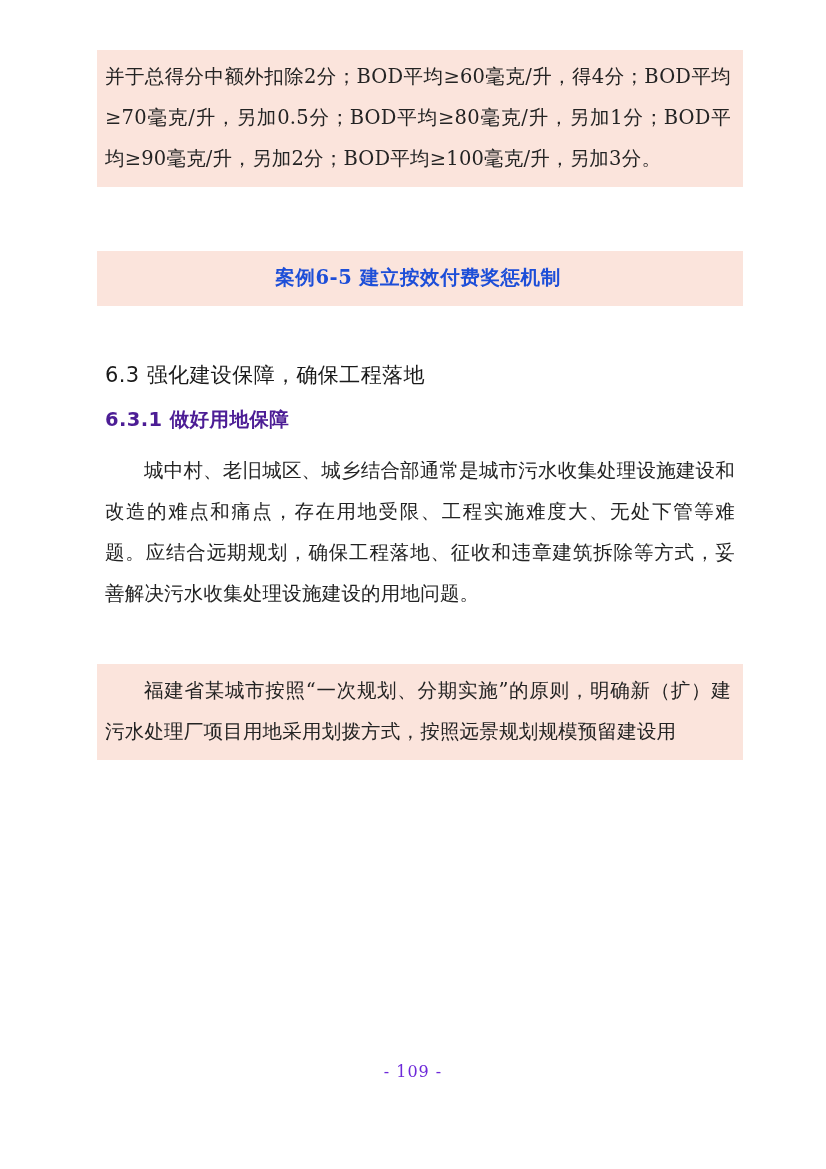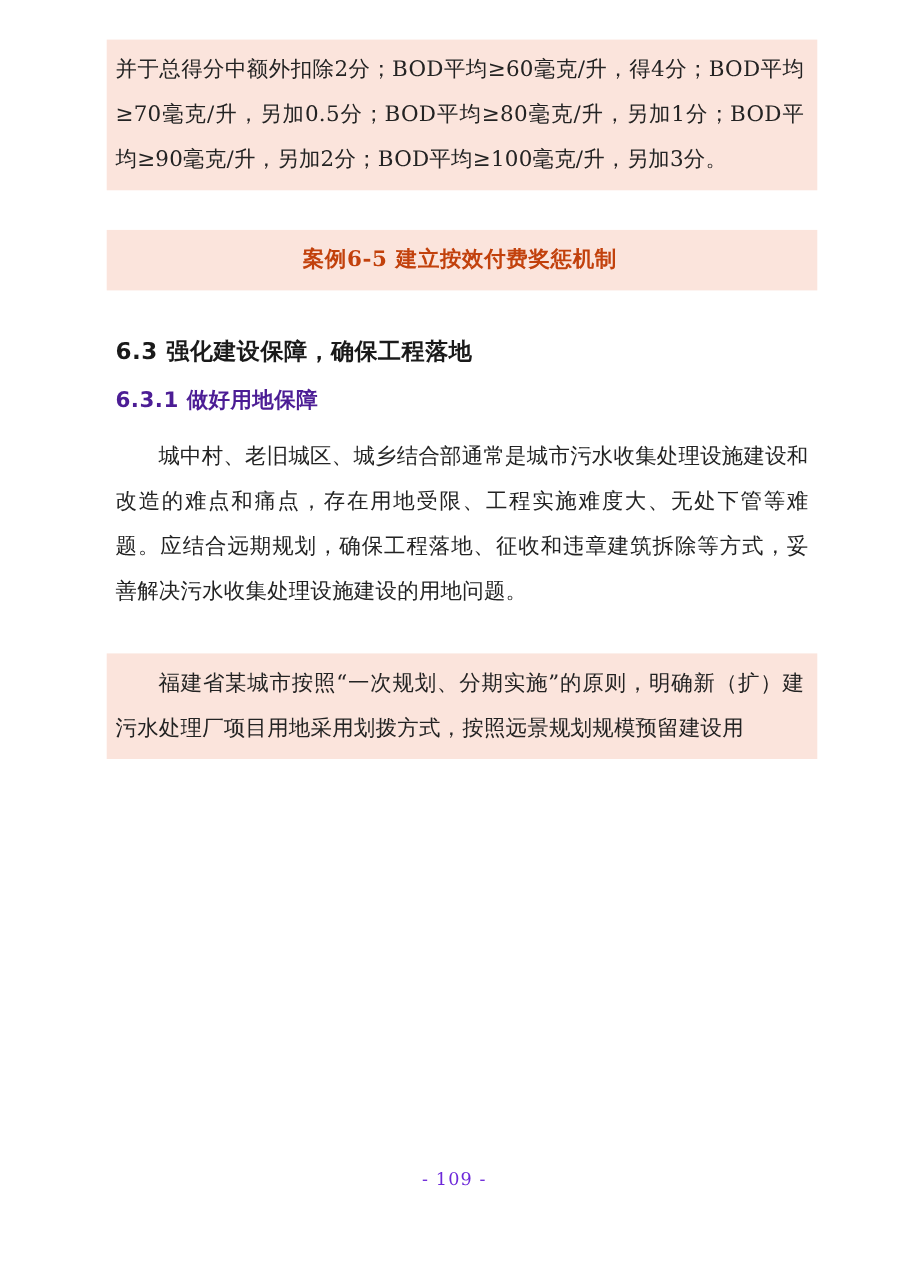--- a/index.html
+++ b/index.html
@@ -30,21 +30,21 @@
     left: 105px;
     top: 0;
     width: 630px;
   }
 
   
   .hl-box {
     background: #fbe4dc;
     padding: 6px 12px 8px 8px;
     box-sizing: border-box;
-    margin: 0 -8px;
+    margin: 14px -8px;
   }
 
   .hl-box p,
   .hl-box h3 {
     margin: 0;
   }
 
   
   .para {
     font-family: "DejaVu Serif", "Liberation Serif", serif;
@@ -63,29 +63,29 @@
 
   
   .case-title {
     font-family: "DejaVu Serif", "Liberation Serif", serif;
     font-size: 19.5px;
     line-height: 41px;
     font-weight: bold;
     text-align: center;
     letter-spacing: 0.6px;
     margin: 0;
-    color: #c2410c;
+    color: #1d4ed8;
   }
 
   
   .h2 {
     font-family: "DejaVu Sans", "Liberation Sans", sans-serif;
     font-size: 21px;
     line-height: 38px;
-    font-weight: bold;
+    font-weight: normal;
     letter-spacing: 0.4px;
     margin: 0;
     color: #1a1a1a;
   }
 
   .h3 {
     font-family: "DejaVu Sans", "Liberation Sans", sans-serif;
     font-size: 19.5px;
     line-height: 36px;
     font-weight: bold;

